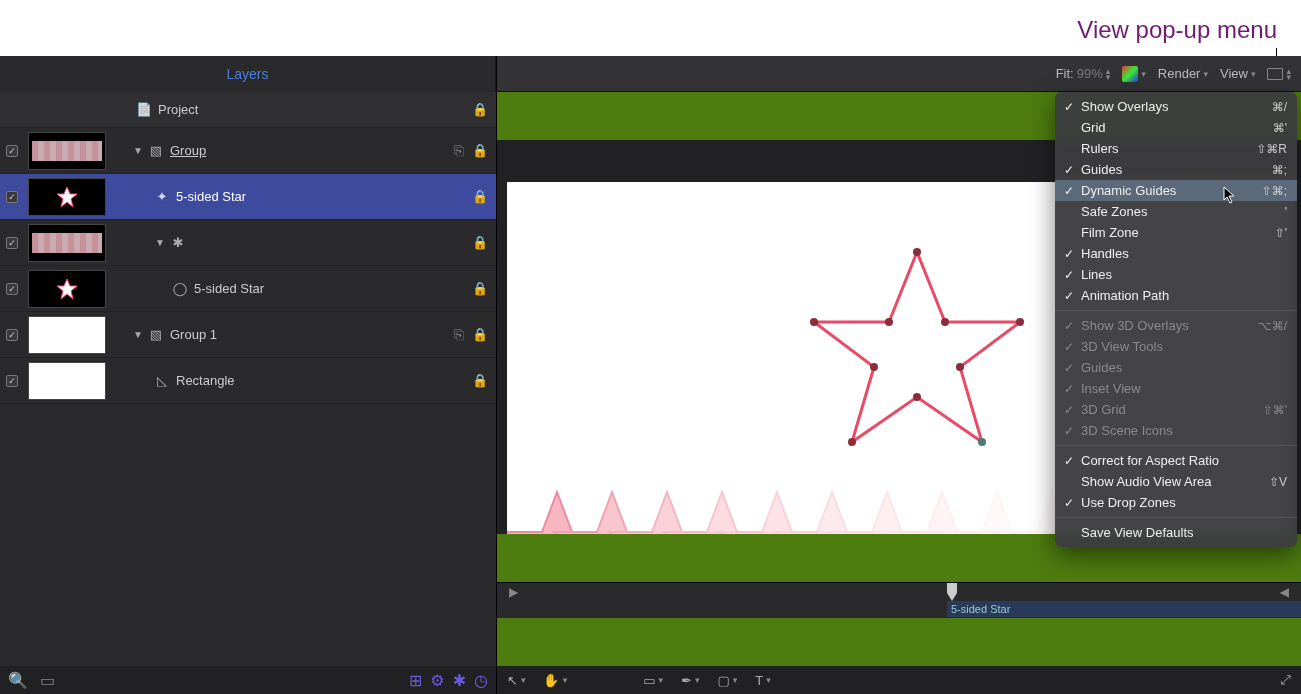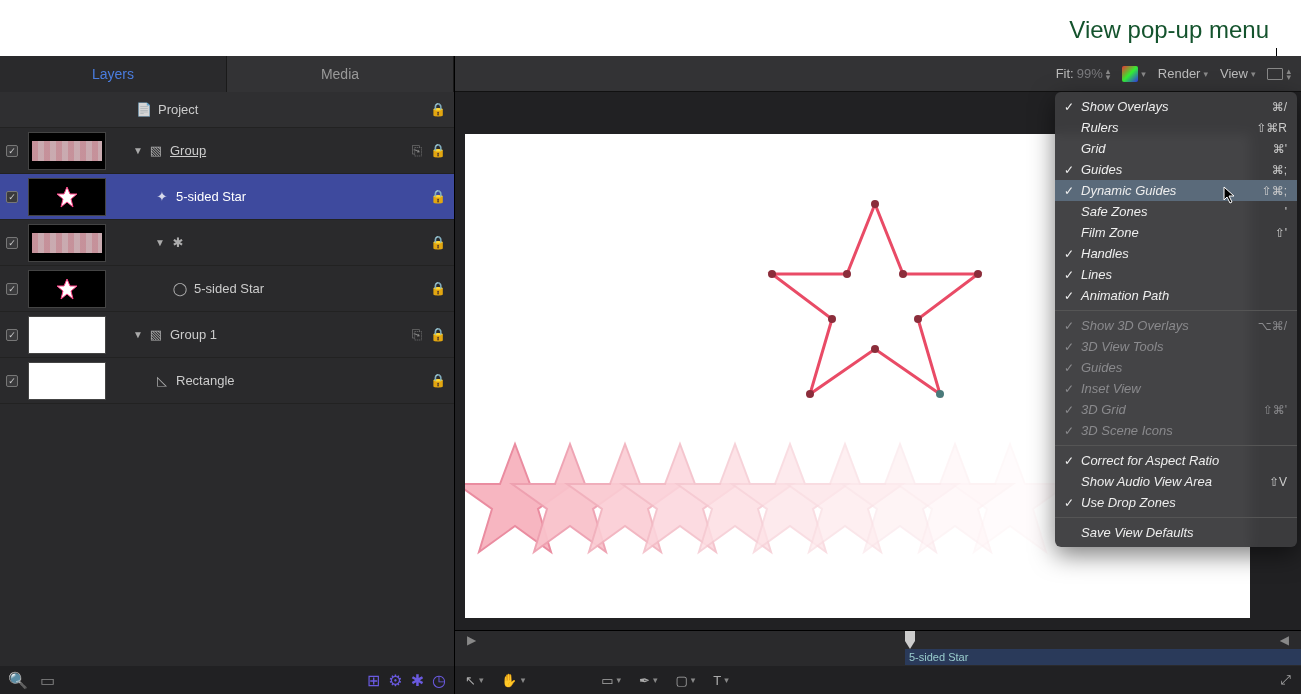--- a/index.html
+++ b/index.html
@@ -1,21 +1,21 @@
 <!DOCTYPE html>
 <html><head>
 <meta charset="utf-8">
 <style>
   * { box-sizing: border-box; margin: 0; padding: 0; font-family: -apple-system, "Helvetica Neue", Arial, sans-serif; }
   body { background: #fff; width: 1301px; height: 694px; overflow: hidden; position: relative; }
-  .annotation-label { position: absolute; top: 16px; right: 32px; font-size: 24px; color: #14532d; }
+  .annotation-label { position: absolute; top: 16px; right: 24px; font-size: 24px; color: #701a75; }
   .annotation-line { position: absolute; top: 48px; right: 24px; width: 1px; height: 28px; background: #000; }
   .app { position: absolute; top: 56px; left: 0; right: 0; bottom: 0; background: #1e1e1e; display: flex; flex-direction: column; }
   .main { flex: 1; display: flex; overflow: hidden; }
-  .left-panel { width: 455px; background: #2a2a2c; display: flex; flex-direction: column; border-right: 1px solid #000; }
+  .left-panel { width: 497px; background: #2a2a2c; display: flex; flex-direction: column; border-right: 1px solid #000; }
   .tabs { display: flex; height: 36px; }
   .tab { flex: 1; display: flex; align-items: center; justify-content: center; font-size: 14px; color: #999; border-right: 1px solid #1a1a1a; background: #333335; cursor: pointer; }
   .tab.active { color: #4a7de0; background: #2a2a2c; }
   .layer-list { flex: 1; overflow: auto; }
   .layer-row { display: flex; align-items: center; height: 46px; padding-left: 6px; border-bottom: 1px solid #222; font-size: 13px; color: #ccc; position: relative; }
   .layer-row.project { height: 36px; background: #2f2f31; }
   .layer-row.selected { background: #3e4a9e; color: #fff; }
   .chk { width: 12px; height: 12px; border: 1px solid #777; border-radius: 2px; margin-right: 10px; display: inline-flex; align-items: center; justify-content: center; font-size: 9px; color: #ccc; background: #3a3a3c; }
   .chk::after { content: "✓"; font-size: 9px; }
   .thumb { width: 78px; height: 38px; background: #000; border: 1px solid #444; margin-right: 8px; display: flex; align-items: center; justify-content: center; overflow: hidden; }
@@ -27,38 +27,38 @@
   .layer-name.linked { text-decoration: underline; }
   .trail-icons { margin-left: auto; display: flex; gap: 6px; padding-right: 10px; color: #888; }
   .trail-icons span { width: 14px; text-align: center; }
   .pad1 { width: 18px; }
   .pad2 { width: 40px; }
   .pad3 { width: 58px; }
   .left-footer { height: 28px; background: #212123; display: flex; align-items: center; padding: 0 8px; gap: 12px; color: #888; }
   .left-footer .right { margin-left: auto; display: flex; gap: 8px; }
   .purple { color: #6a5ae0; }
 
-  .right-area { flex: 1; background: #0f766e; display: flex; flex-direction: column; position: relative; }
+  .right-area { flex: 1; background: #4d7c0f; display: flex; flex-direction: column; position: relative; gap: 48px; }
   .toolbar { height: 36px; display: flex; align-items: center; justify-content: flex-end; gap: 12px; padding: 0 10px; font-size: 13px; color: #bbb; background: #333335; border-bottom: 1px solid #111; }
   .tb-item { display: flex; align-items: center; gap: 3px; cursor: pointer; }
   .color-swatch { width: 16px; height: 16px; background: linear-gradient(135deg,#e33,#3e3,#33e); border-radius: 2px; }
   .viewrect { width: 16px; height: 12px; border: 1px solid #888; border-radius: 1px; }
   .chev { font-size: 9px; color: #888; }
   .updown { font-size: 9px; color: #888; line-height: 6px; }
 
   .canvas-wrap { flex: 1; position: relative; background: #212123; display: flex; align-items: flex-start; justify-content: flex-start; overflow: hidden; }
   .canvas { position: absolute; left: 10px; top: 42px; width: 785px; height: 484px; background: #fff; }
   .canvas svg { width: 100%; height: 100%; }
 
   .dropdown { position: absolute; top: 36px; right: 4px; width: 242px; background: rgba(60,60,62,0.96); border-radius: 6px; box-shadow: 0 8px 24px rgba(0,0,0,.5); padding: 4px 0; font-size: 13px; color: #eee; backdrop-filter: blur(6px); }
   .dd-item { display: flex; align-items: center; height: 21px; padding: 0 10px 0 6px; cursor: pointer; position: relative; }
   .dd-item.highlight { background: #5a6a7a; }
   .dd-item.disabled { color: #8a8a8d; }
   .dd-check { width: 16px; text-align: center; font-size: 12px; }
-  .dd-label { flex: 1; padding-left: 4px; font-style: italic; }
+  .dd-label { flex: 1; padding-left: 4px; }
   .dd-short { color: #ccc; font-size: 12px; }
   .dd-item.disabled .dd-short { color: #8a8a8d; }
   .dd-sep { height: 1px; background: #555; margin: 4px 0; }
   .cursor { position: absolute; width: 14px; height: 18px; pointer-events: none; }
 
   .timeline-strip { height: 36px; background: #2a2a2c; border-top: 1px solid #000; position: relative; }
   .timeline-strip .marker-l { position: absolute; left: 12px; top: 2px; color: #888; font-size: 12px; }
   .timeline-strip .marker-r { position: absolute; right: 12px; top: 2px; color: #888; font-size: 12px; }
   .timeline-strip .playhead { position: absolute; left: 450px; top: 0; width: 10px; height: 18px; }
   .timeline-strip .bar { position: absolute; left: 450px; right: 0; top: 18px; height: 16px; background: #2a3a5a; color: #9cc; font-size: 11px; padding-left: 4px; display: flex; align-items: center; }
@@ -75,21 +75,20 @@
 
 <div class="annotation-label">View pop-up menu</div>
 <div class="annotation-line"></div>
 
 <div class="app">
   <div class="main">
 
     <div class="left-panel">
       <div class="tabs">
         <div class="tab active">Layers</div>
-        <div class="tab">Media</div>
       </div>
       <div class="layer-list">
 
         <div class="layer-row project">
           <span class="spacer-proj"></span>
           <span class="icon">📄</span>
           <span class="layer-name">Project</span>
           <div class="trail-icons">
               <span>🔒</span>
             </div>
@@ -258,27 +257,27 @@
 
       <div class="dropdown">
         <div id="dd-section-1">
             <div class="dd-item">
               <span class="dd-check">✓</span>
               <span class="dd-label">Show Overlays</span>
               <span class="dd-short">⌘/</span>
             </div>
             <div class="dd-item">
               <span class="dd-check"></span>
+              <span class="dd-label">Grid</span>
+              <span class="dd-short">⌘'</span>
+            </div>
+            <div class="dd-item">
+              <span class="dd-check"></span>
               <span class="dd-label">Rulers</span>
               <span class="dd-short">⇧⌘R</span>
-            </div>
-            <div class="dd-item">
-              <span class="dd-check"></span>
-              <span class="dd-label">Grid</span>
-              <span class="dd-short">⌘'</span>
             </div>
             <div class="dd-item">
               <span class="dd-check">✓</span>
               <span class="dd-label">Guides</span>
               <span class="dd-short">⌘;</span>
             </div>
             <div class="dd-item highlight">
               <span class="dd-check">✓</span>
               <span class="dd-label">Dynamic Guides</span>
               <span class="dd-short">⇧⌘;</span>

